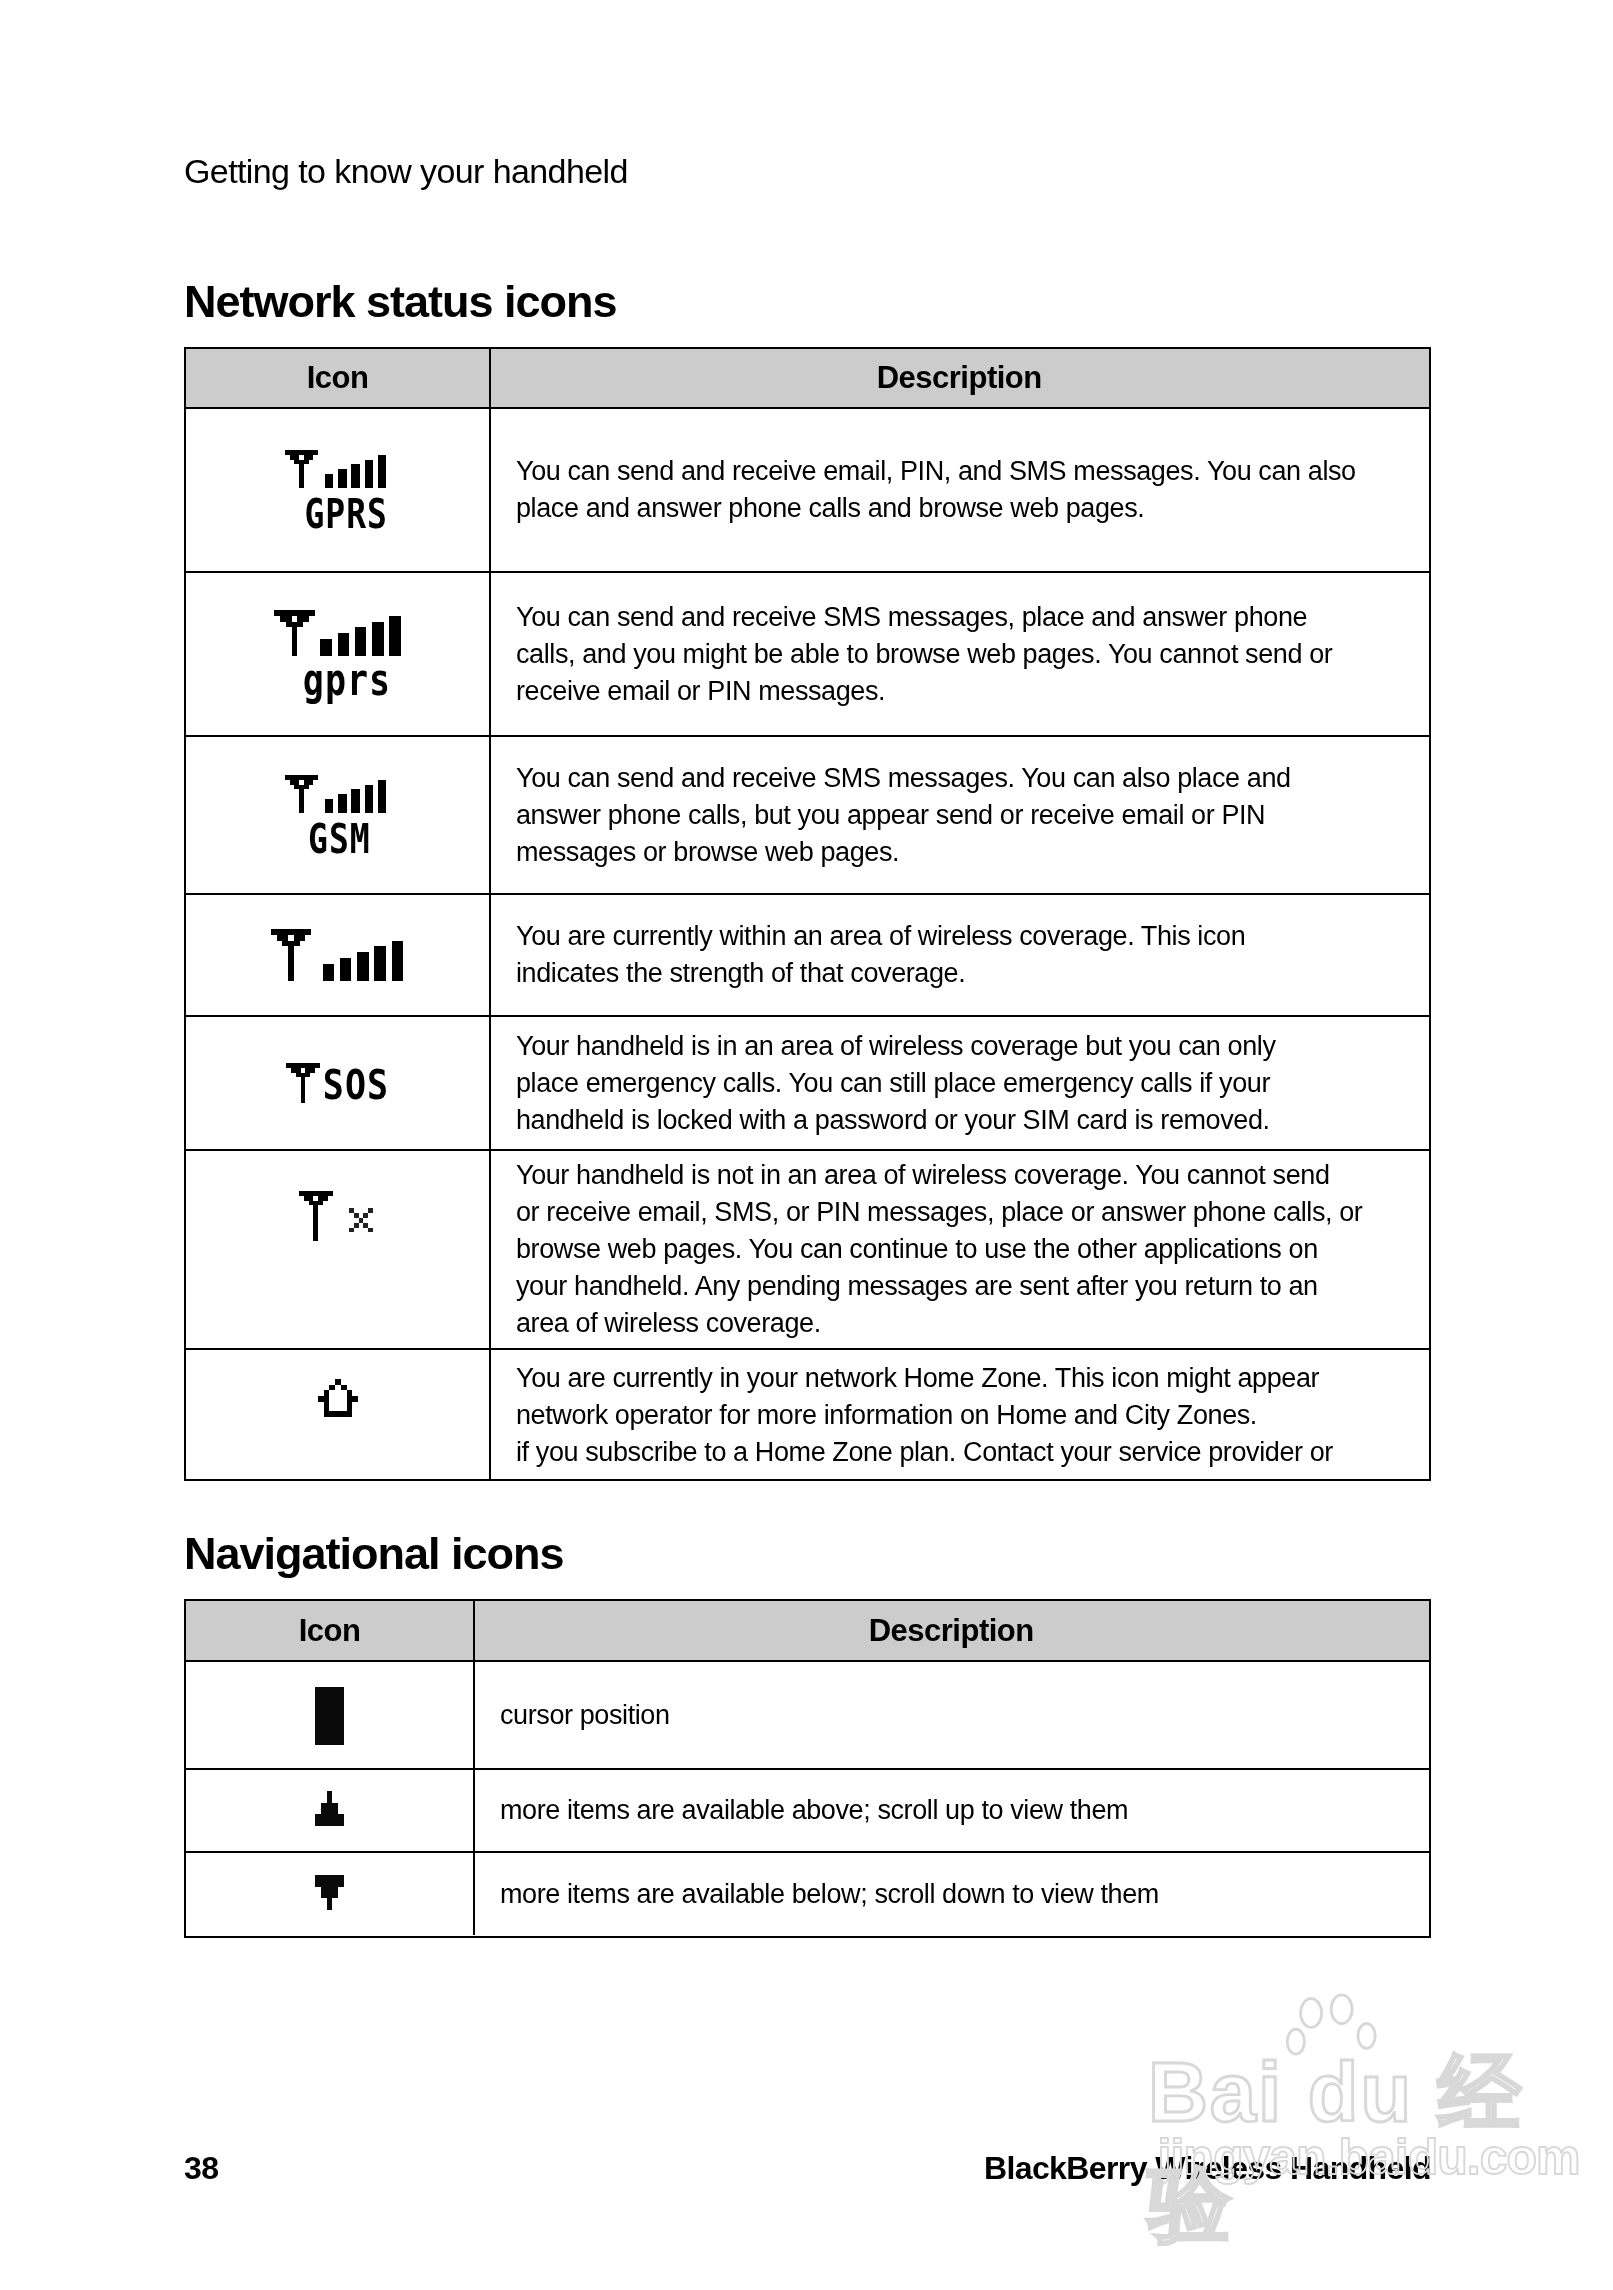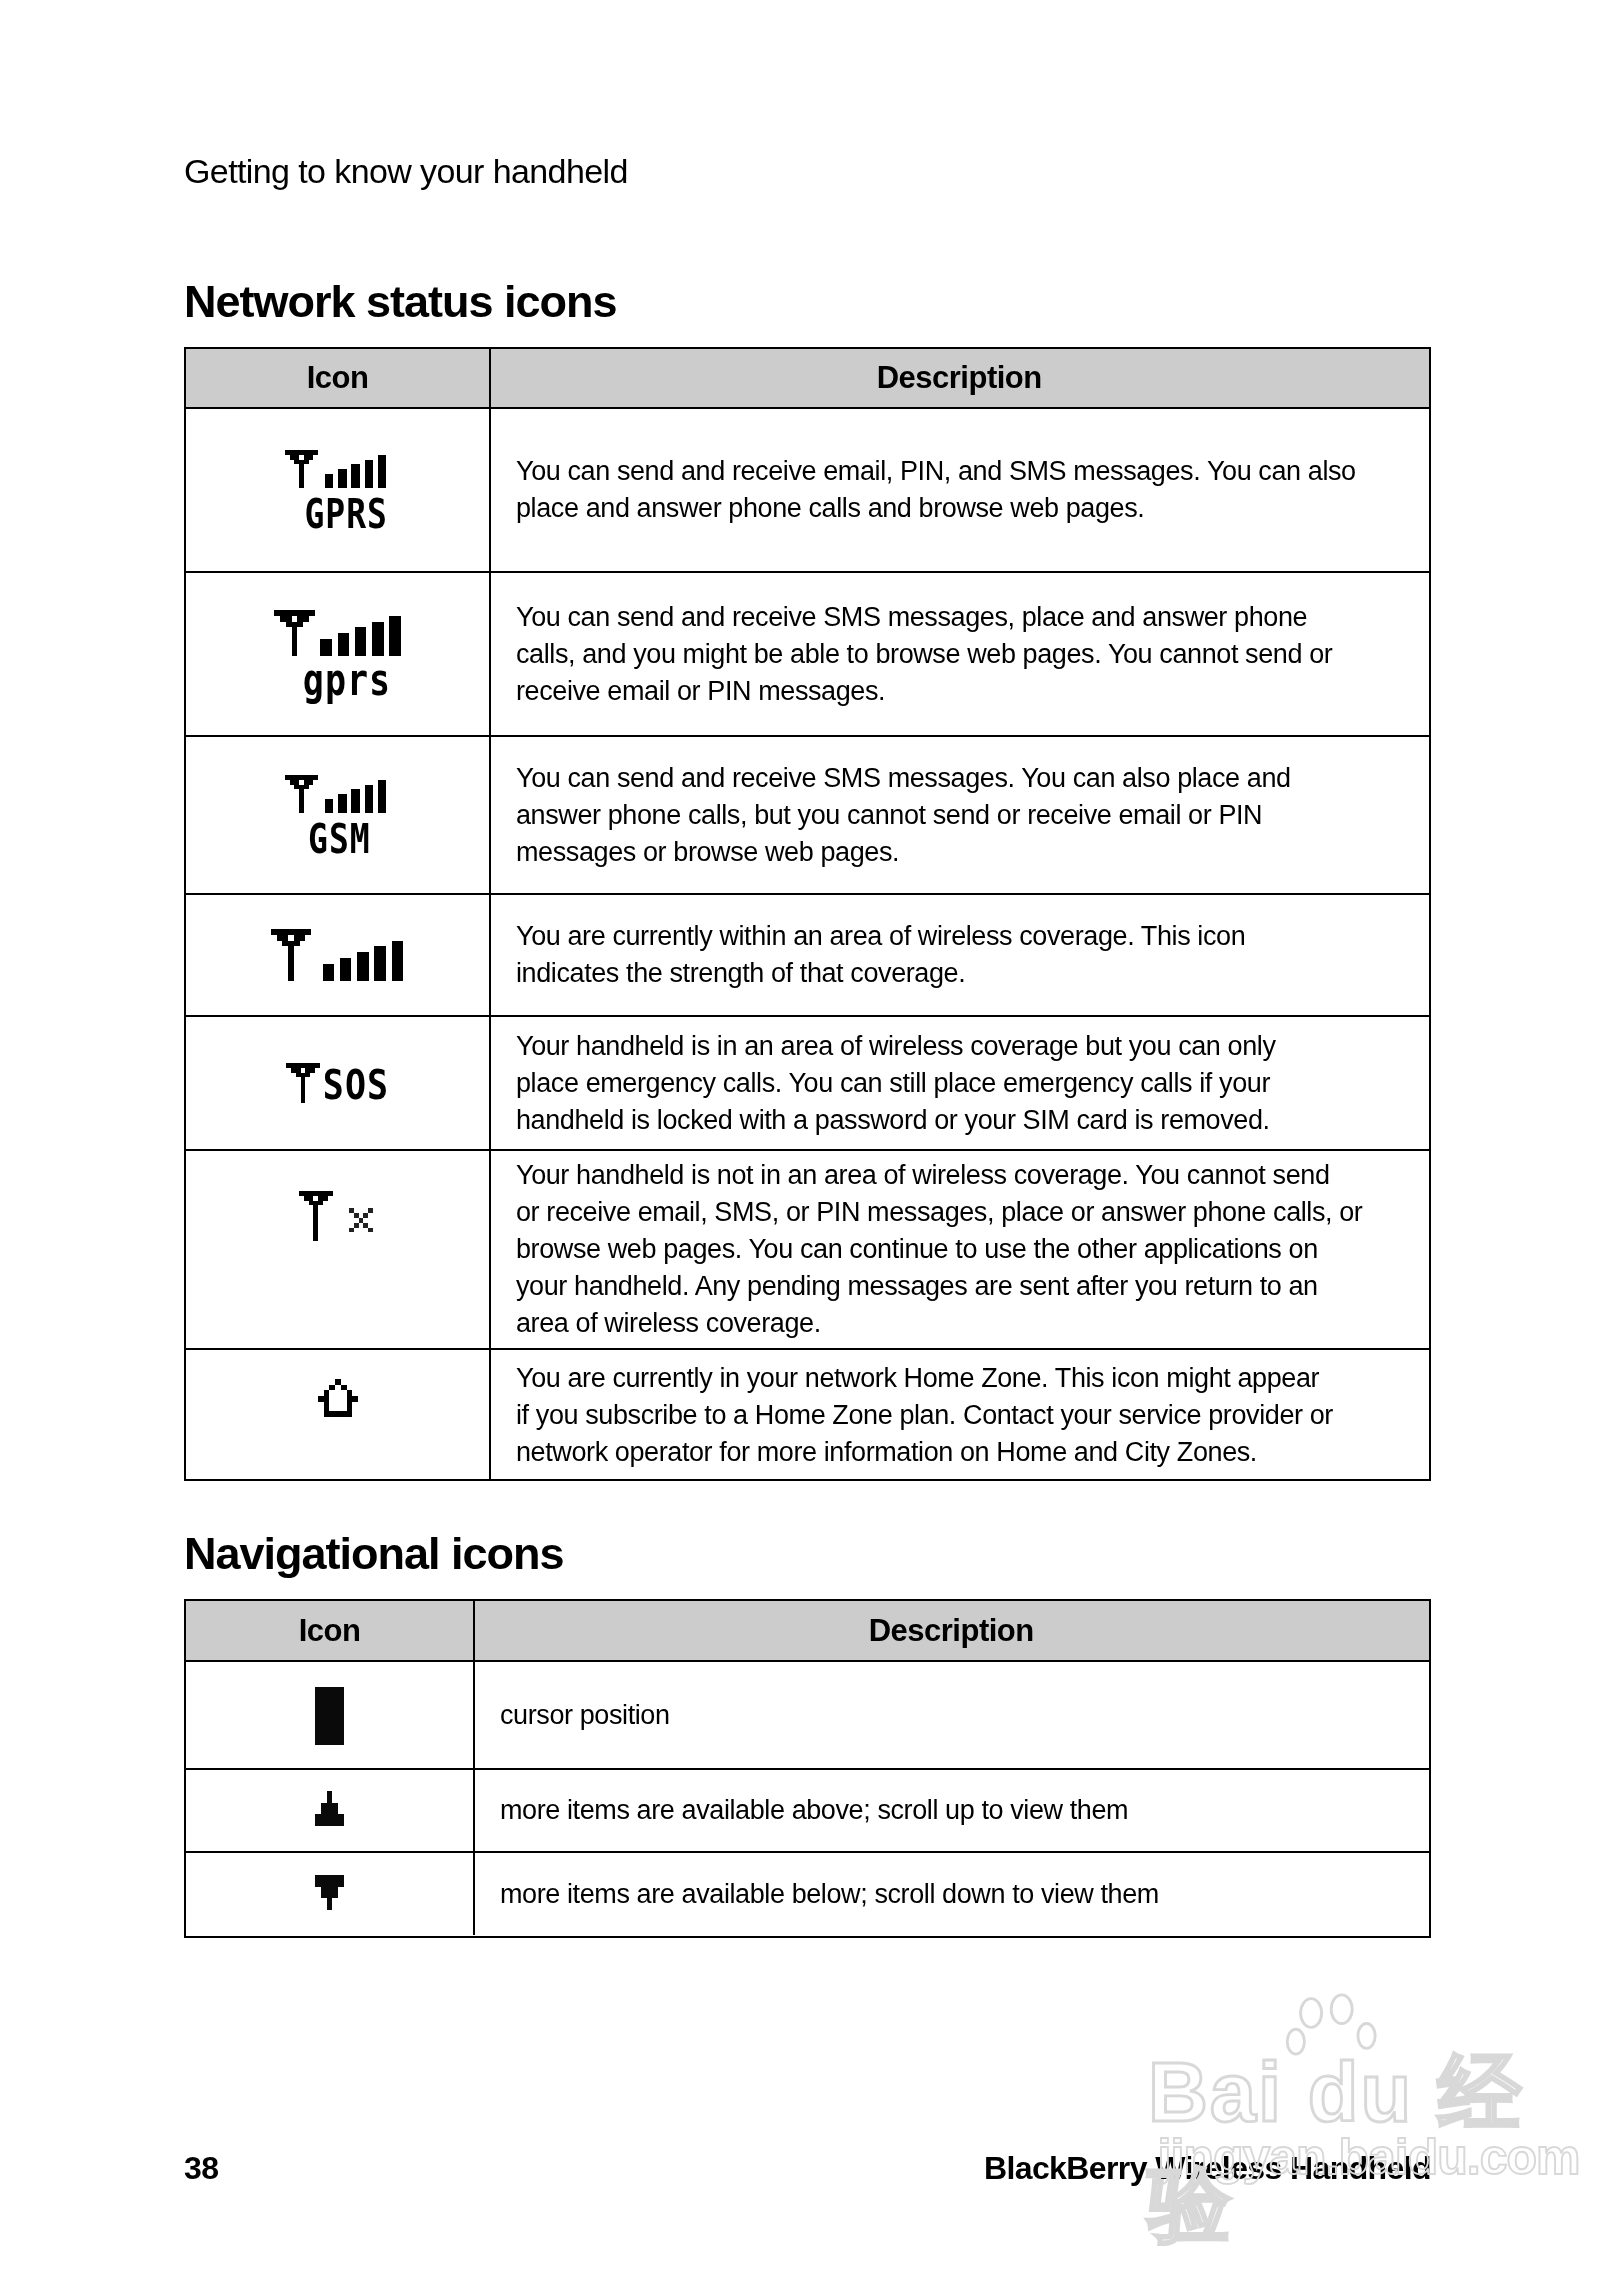--- a/index.html
+++ b/index.html
@@ -119,21 +119,21 @@
               <rect x="84" y="10" width="9" height="30"></rect>
             <rect x="98" y="5" width="9" height="35"></rect>
           </g>
         </svg>
         <div class="pix-label" style="font-size:33px; margin-top:9.6px; margin-left:3.8px;">GSM</div>
       </div>
     </div>
     <div class="cell desc lines" style="flex:1;">
       <div>
         <div>You can send and receive SMS messages. You can also place and</div>
-        <div>answer phone calls, but you cannot send or receive email or PIN</div>
+        <div>answer phone calls, but you appear send or receive email or PIN</div>
         <div>messages or browse web pages.</div>
       </div>
     </div>
   </div>
 
   <div class="row body" style="top:544px; height:122px;">
     <div class="cell icon" style="width:305px;">
       <div class="icon-stack">
         <svg width="134" height="52" viewBox="0 0 140 54" shape-rendering="crispEdges">
           <g fill="#000">
@@ -232,22 +232,22 @@
             <rect x="1" y="18" width="6" height="6"></rect>
               <rect x="37" y="18" width="6" height="6"></rect>
             <rect x="7" y="34" width="30" height="6"></rect>
           </g>
         </svg>
       </div>
     </div>
     <div class="cell desc lines" style="flex:1;">
       <div>
         <div>You are currently in your network Home Zone. This icon might appear</div>
+        <div>network operator for more information on Home and City Zones.</div>
         <div>if you subscribe to a Home Zone plan. Contact your service provider or</div>
-        <div>network operator for more information on Home and City Zones.</div>
       </div>
     </div>
   </div>
 </div>
 
 <div class="abs section-title" style="top:1528px;">Navigational icons</div>
 
 <div class="tbl nav" style="top:1599px; height:339px;">
   <div class="row hdr" style="top:0; height:59px;">
     <div class="cell icon" style="width:289px;">Icon</div>

